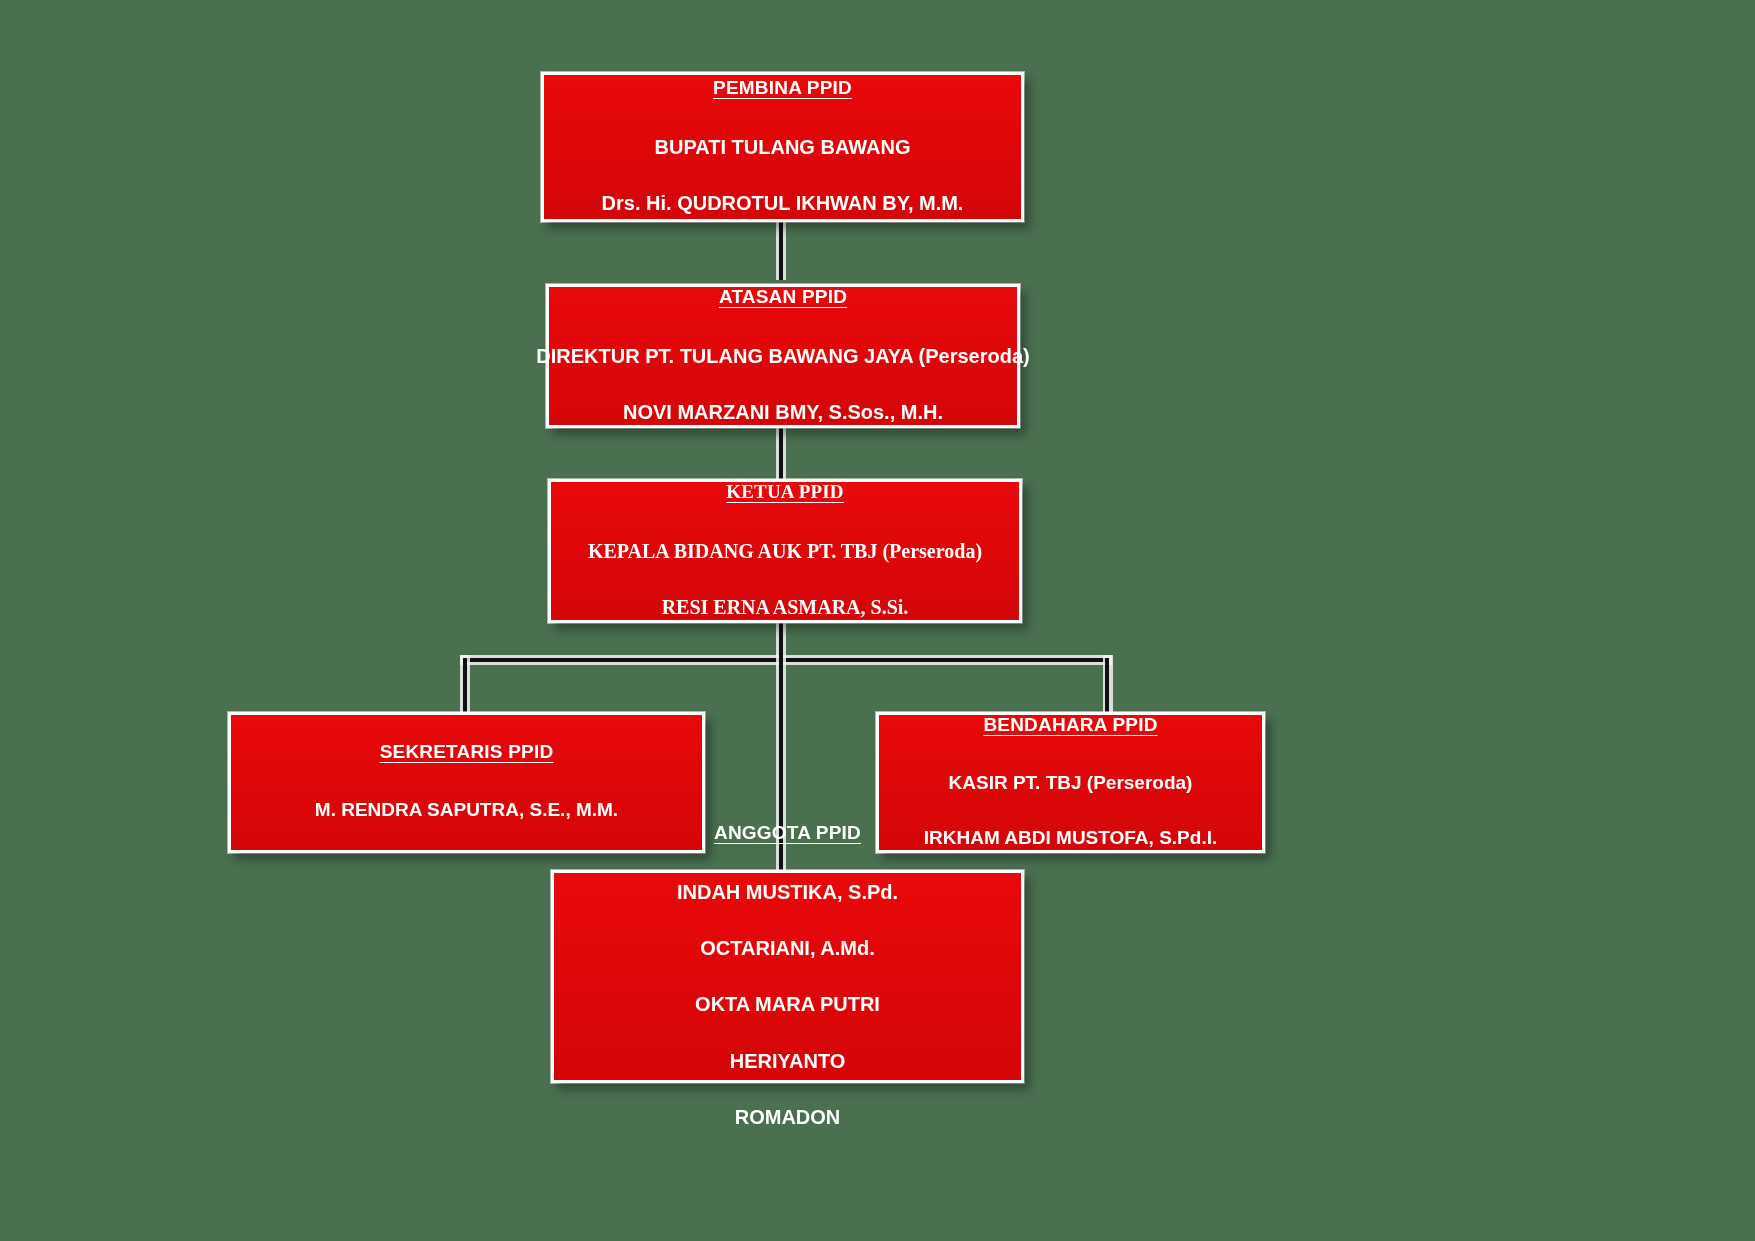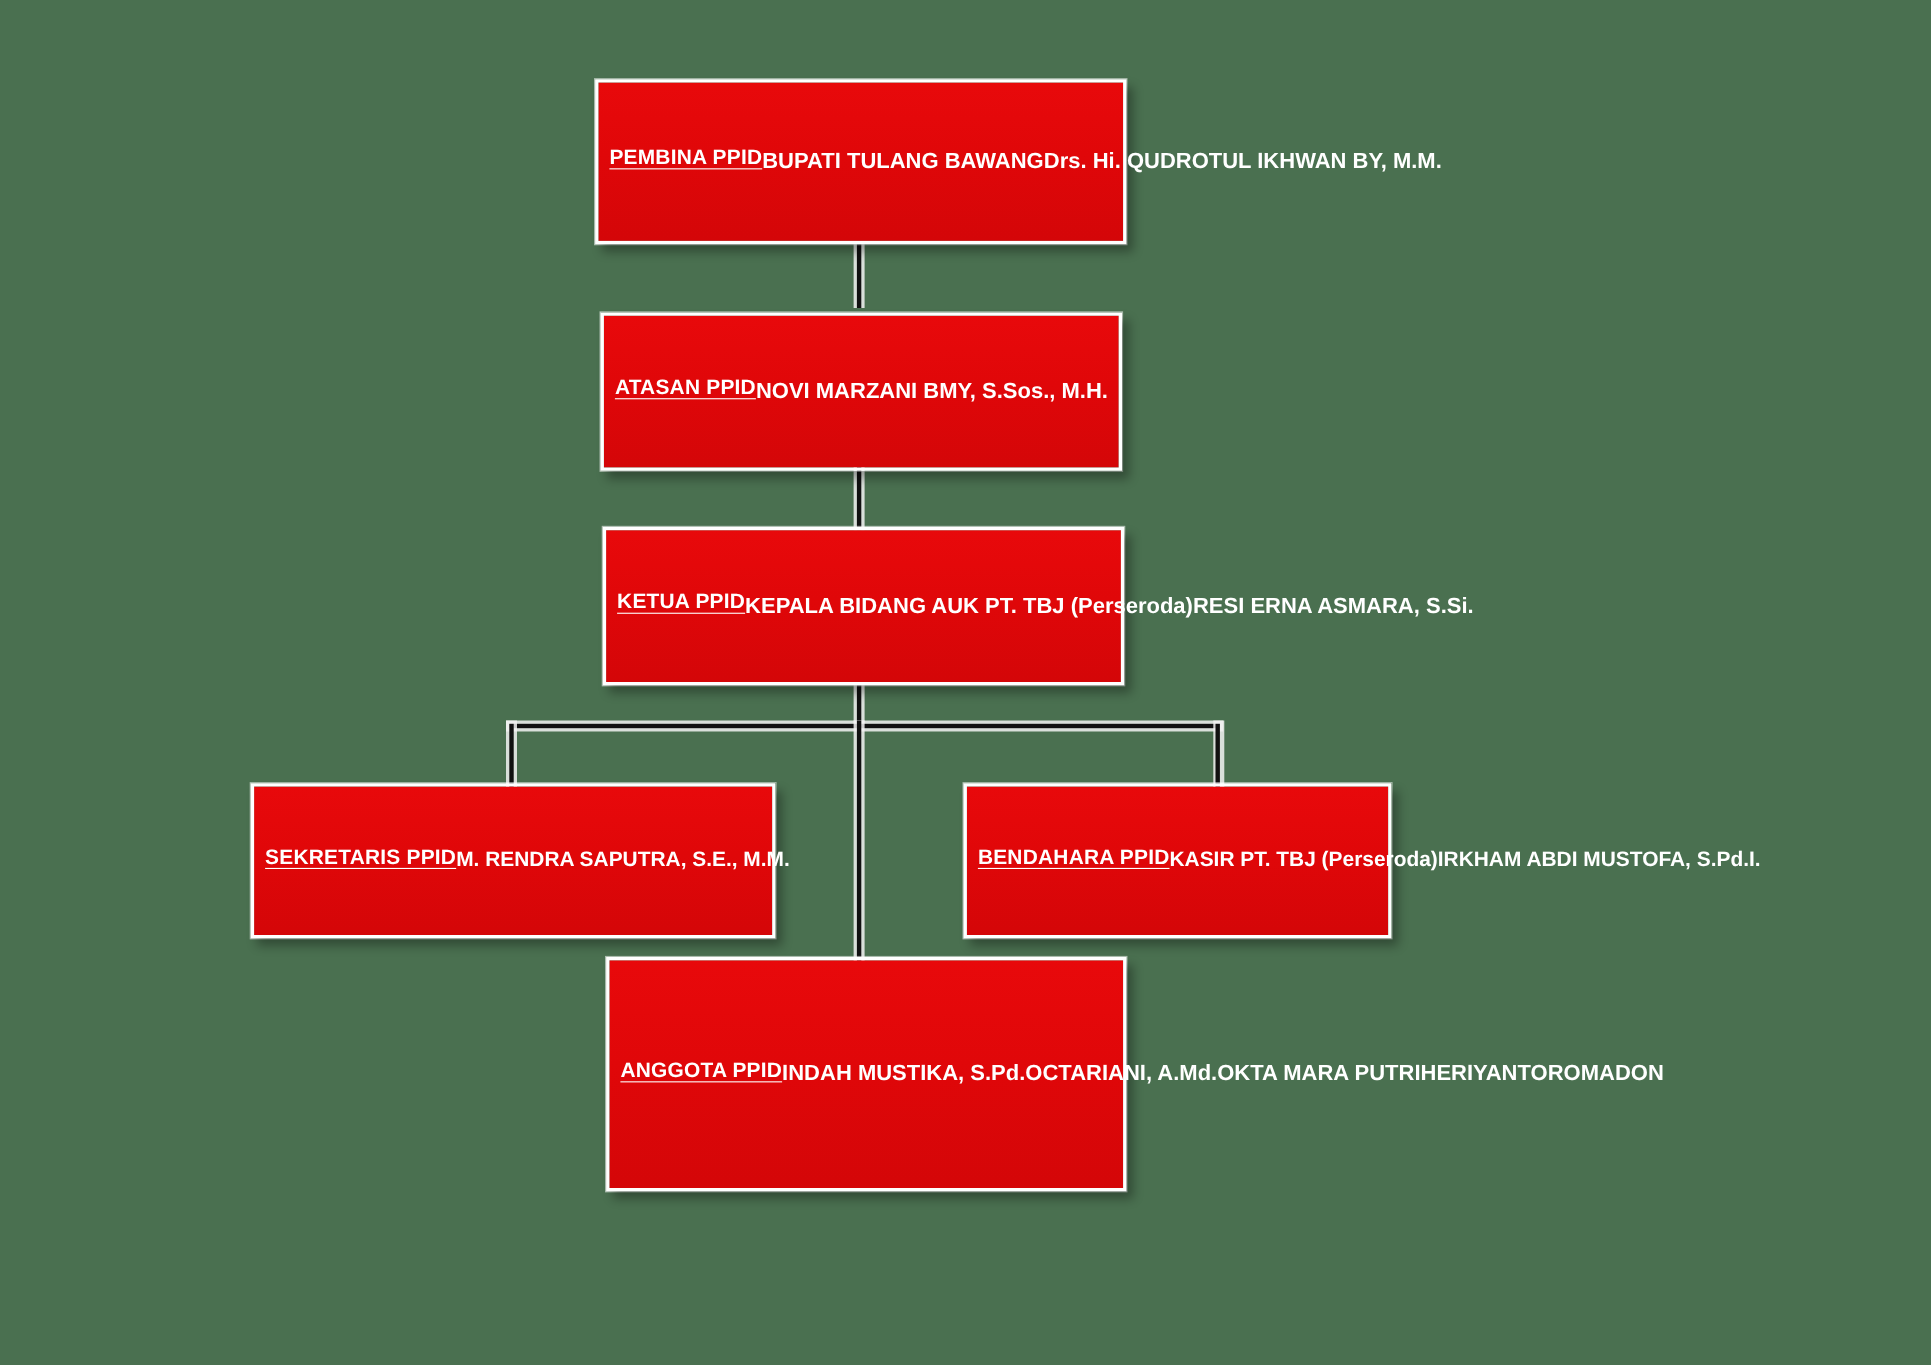--- a/index.html
+++ b/index.html
@@ -36,25 +36,26 @@
   .org-box {
     position: absolute;
     box-sizing: border-box;
     background: linear-gradient(180deg, #e8090b 0%, #e00709 45%, #d40608 100%);
     border: 3px solid #ffffff;
     box-shadow: 6px 7px 9px rgba(0,0,0,.33),
                 0 0 0 1px rgba(255,255,255,.55);
     color: #ffffff;
     text-align: center;
     display: flex;
-    flex-direction: row;
+    flex-direction: column;
     align-items: center;
-    justify-content: flex-start;
+    justify-content: center;
     padding: 6px 10px;
     z-index: 5;
+    gap: 28px;
   }
   .box-title {
     font-weight: bold;
     font-size: 19px;
     letter-spacing: .2px;
     text-decoration: underline;
     text-underline-offset: 4px;
     margin-bottom: 6px;
     white-space: nowrap;
   }
@@ -64,21 +65,21 @@
     line-height: 1.42;
     white-space: nowrap;
   }
   .box-line.small {
     font-size: 19px;
   }
 
   
   #box-pembina    { left: 541px;  top: 72px;  width: 483px; height: 150px; }
   #box-atasan     { left: 546px;  top: 284px; width: 474px; height: 144px; }
-  #box-ketua      { left: 548px;  top: 479px; width: 474px; height: 144px; }
+  #box-ketua      { left: 548px;  top: 479px; width: 474px; height: 144px; font-family: Liberation Serif, serif; }
   #box-sekretaris { left: 228px;  top: 712px; width: 477px; height: 141px; }
   #box-bendahara  { left: 876px;  top: 712px; width: 389px; height: 141px; }
   #box-anggota    { left: 551px;  top: 870px; width: 473px; height: 213px; }
 </style>
 </head>
 <body>
 
 <div id="chart-canvas">
 
   <div class="connector-halo" style="left:776px; top:220px; width:10px; height:60px;"></div>
@@ -103,20 +104,21 @@
   <div class="connector" style="left:779px; top:655px; width:4px; height:222px;"></div>
 
   <div class="org-box" id="box-pembina">
     <div class="box-title">PEMBINA PPID</div>
     <div class="box-line">BUPATI TULANG BAWANG</div>
     <div class="box-line">Drs. Hi. QUDROTUL IKHWAN BY, M.M.</div>
   </div>
 
   <div class="org-box" id="box-atasan">
     <div class="box-title">ATASAN PPID</div>
+    <div class="box-line">DIREKTUR PT. TULANG BAWANG JAYA (Perseroda)</div>
     <div class="box-line">NOVI MARZANI BMY, S.Sos., M.H.</div>
   </div>
 
   <div class="org-box" id="box-ketua">
     <div class="box-title">KETUA PPID</div>
     <div class="box-line">KEPALA BIDANG AUK PT. TBJ (Perseroda)</div>
     <div class="box-line">RESI ERNA ASMARA, S.Si.</div>
   </div>
 
   <div class="org-box" id="box-sekretaris">

